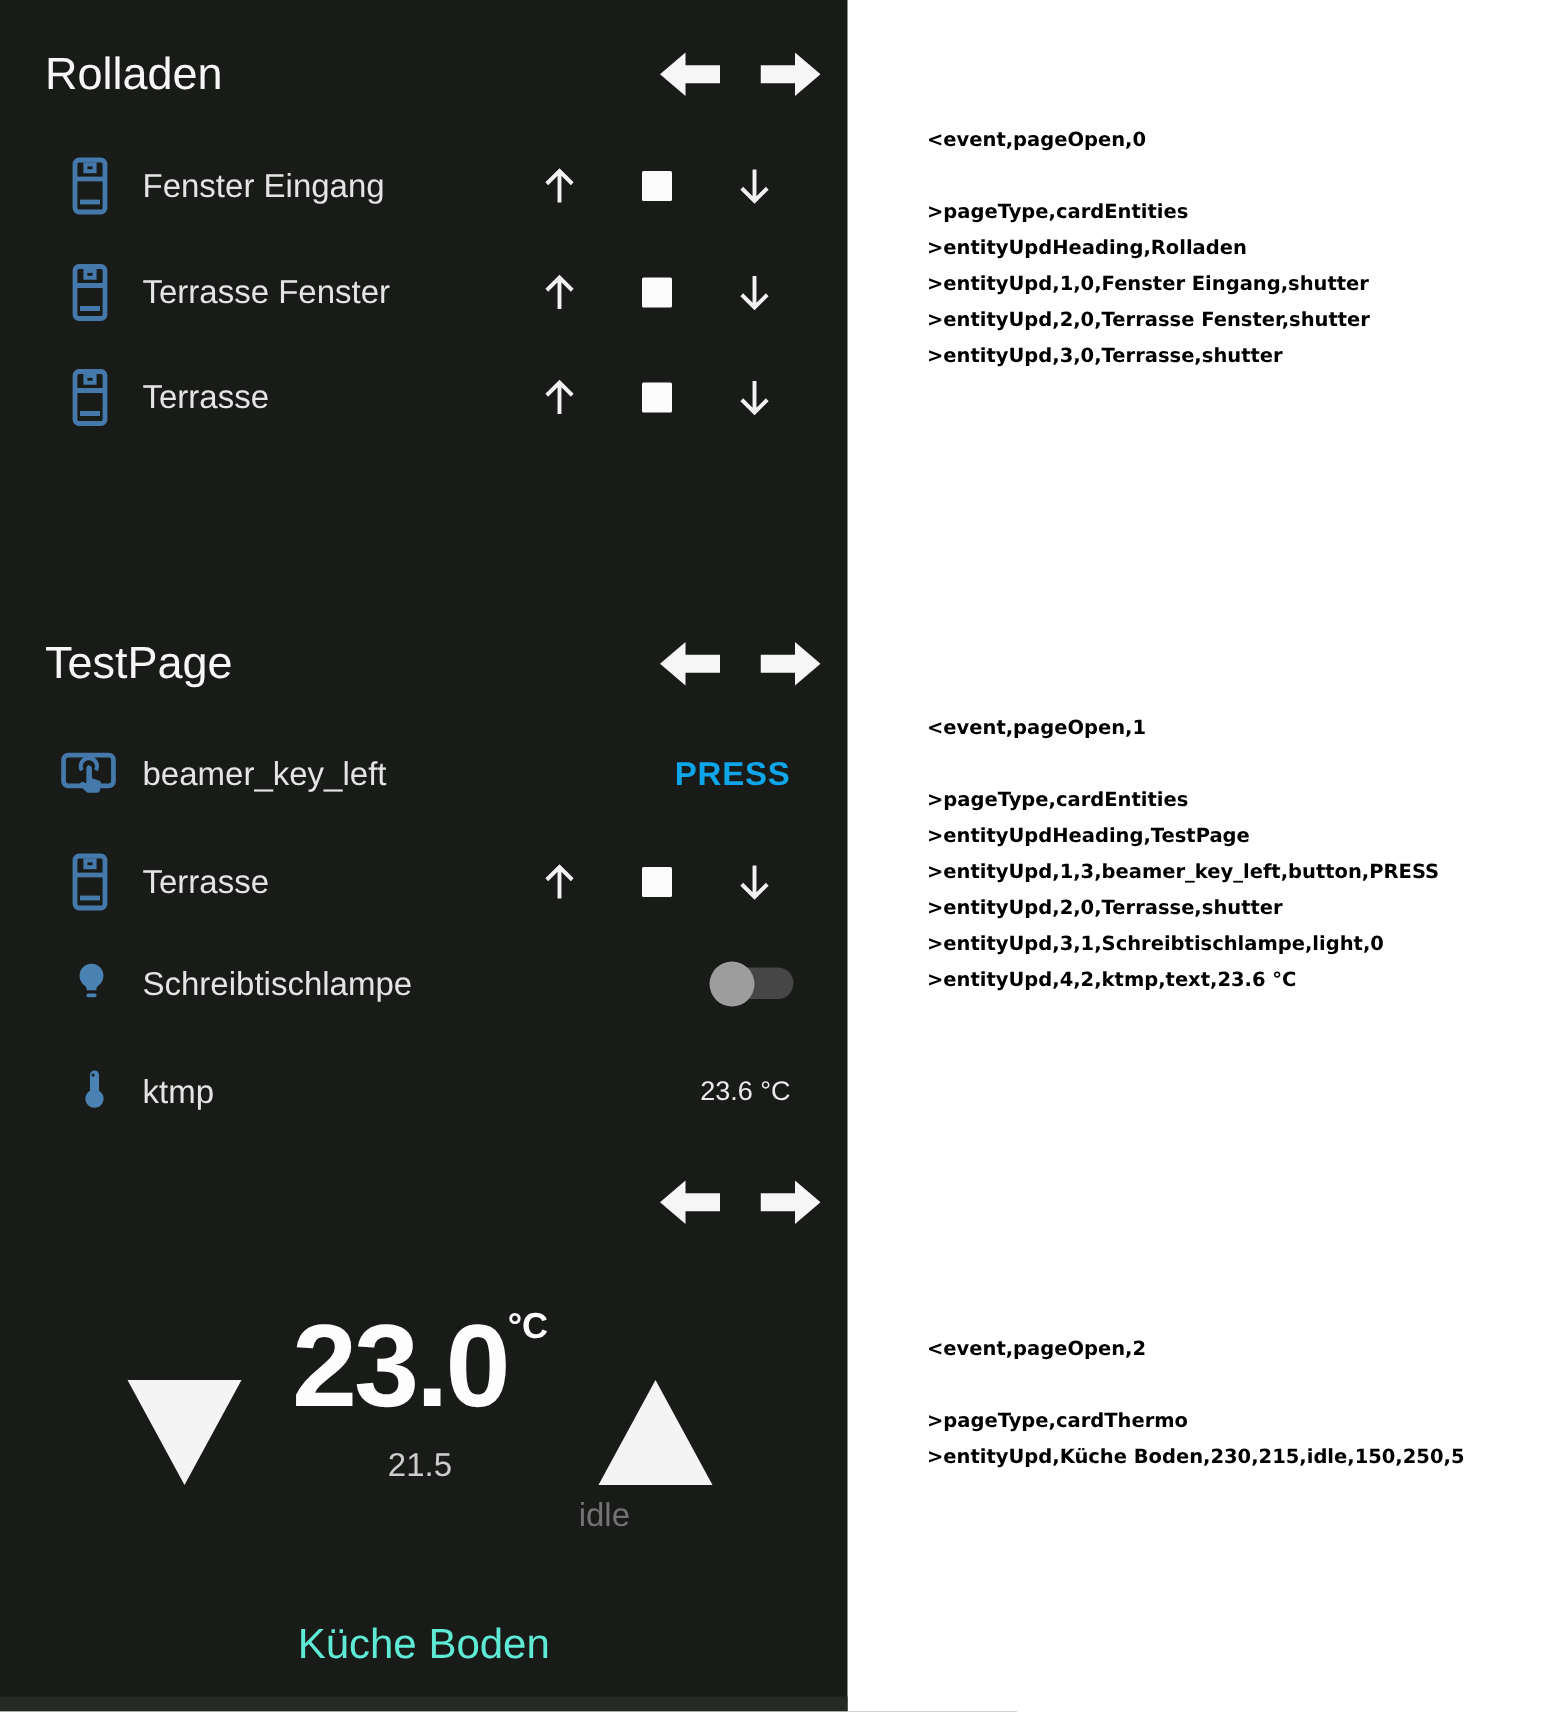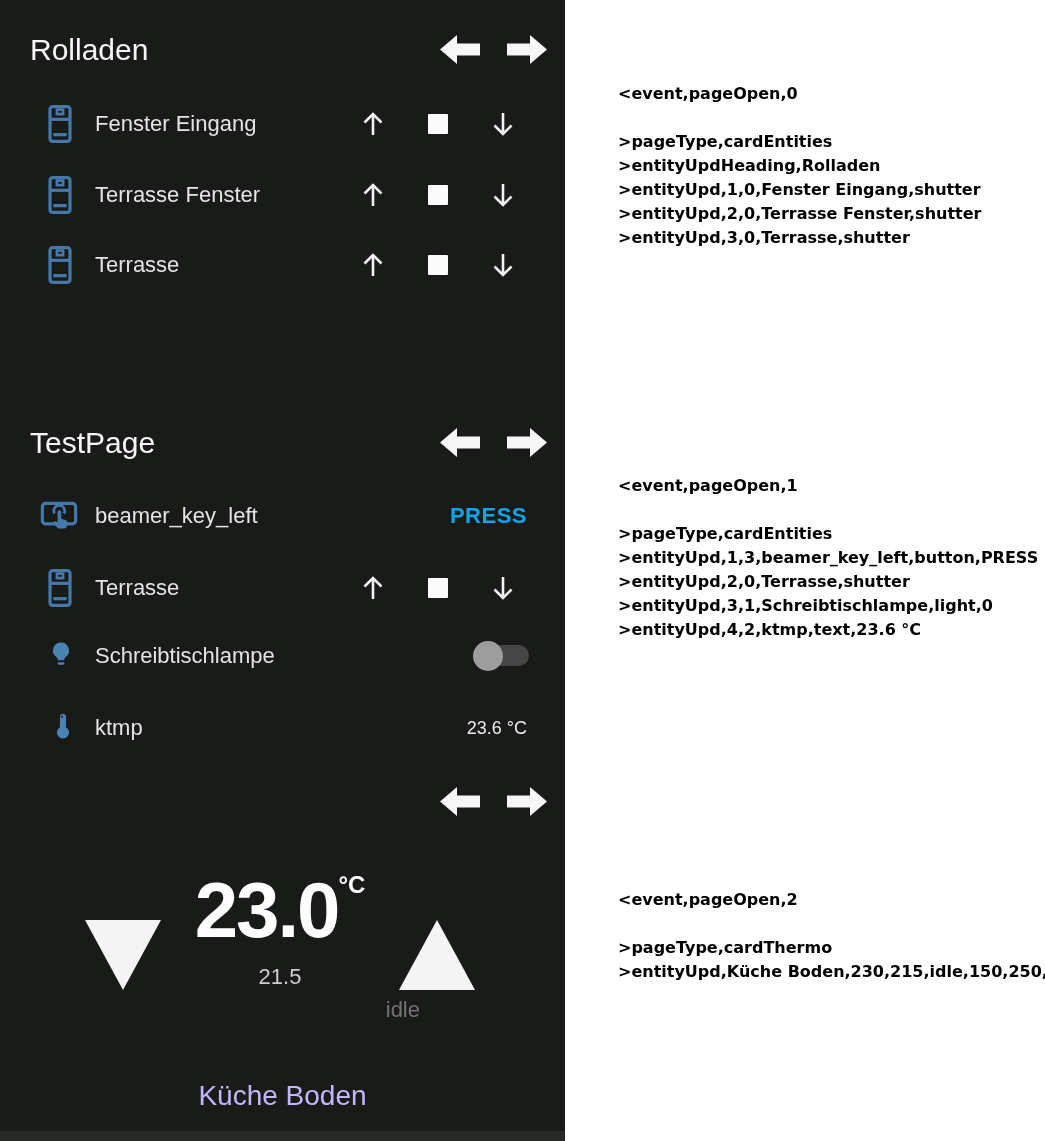--- a/index.html
+++ b/index.html
@@ -30,24 +30,24 @@
   .row-value{position:absolute;right:38px;top:50%;transform:translateY(-50%);font-size:18px;color:#ececec;white-space:nowrap;}
   
   .thermo-temp{position:absolute;left:140px;top:86px;width:280px;text-align:center;white-space:nowrap;margin-top:15px;}
   .big-temp{font-size:78px;font-weight:700;line-height:1;letter-spacing:-2px;color:#fdfdfd;}
   .temp-unit{display:inline-block;vertical-align:top;margin-top:0;font-size:24px;font-weight:700;color:#fdfdfd;}
   .setpoint{position:absolute;left:140px;top:194px;width:280px;text-align:center;font-size:22px;color:#cdcdcd;}
   .state{position:absolute;left:140px;top:227px;width:280px;text-align:right;font-size:22px;color:#737373;}
   .tri{position:absolute;width:0;height:0;border-style:solid;}
   .tri-down{left:85px;top:150px;border-width:70px 38px 0 38px;border-color:#f4f4f4 transparent transparent transparent;}
   .tri-up{left:399px;top:150px;border-width:0 38px 70px 38px;border-color:transparent transparent #f4f4f4 transparent;}
-  .thermo-title{position:absolute;left:0;top:310px;width:565px;text-align:center;font-size:28px;color:#c4b5fd;white-space:nowrap;}
+  .thermo-title{position:absolute;left:0;top:310px;width:565px;text-align:center;font-size:28px;color:#5eead4;white-space:nowrap;}
   
   .log{position:absolute;left:618px;top:0;width:427px;height:955px;
-       font-family:"DejaVu Sans",sans-serif;font-weight:700;font-size:16px;color:#000;}
+       font-family:"DejaVu Sans",sans-serif;font-weight:700;font-size:13px;color:#000;}
   .log-block{position:absolute;left:0;white-space:nowrap;}
   .log-line{height:24px;line-height:24px;}
   svg{display:block;}
 </style>
 </head>
 <body>
 
 <div class="screen">
 
   <div class="panel">
@@ -263,20 +263,21 @@
       <div class="log-line">&gt;entityUpdHeading,Rolladen</div>
       <div class="log-line">&gt;entityUpd,1,0,Fenster Eingang,shutter</div>
       <div class="log-line">&gt;entityUpd,2,0,Terrasse Fenster,shutter</div>
       <div class="log-line">&gt;entityUpd,3,0,Terrasse,shutter</div>
     </div>
 
     <div class="log-block" style="top:474px;">
       <div class="log-line">&lt;event,pageOpen,1</div>
       <div class="log-line"></div>
       <div class="log-line">&gt;pageType,cardEntities</div>
+      <div class="log-line">&gt;entityUpdHeading,TestPage</div>
       <div class="log-line">&gt;entityUpd,1,3,beamer_key_left,button,PRESS</div>
       <div class="log-line">&gt;entityUpd,2,0,Terrasse,shutter</div>
       <div class="log-line">&gt;entityUpd,3,1,Schreibtischlampe,light,0</div>
       <div class="log-line">&gt;entityUpd,4,2,ktmp,text,23.6 °C</div>
     </div>
 
     <div class="log-block" style="top:888px;">
       <div class="log-line">&lt;event,pageOpen,2</div>
       <div class="log-line"></div>
       <div class="log-line">&gt;pageType,cardThermo</div>

